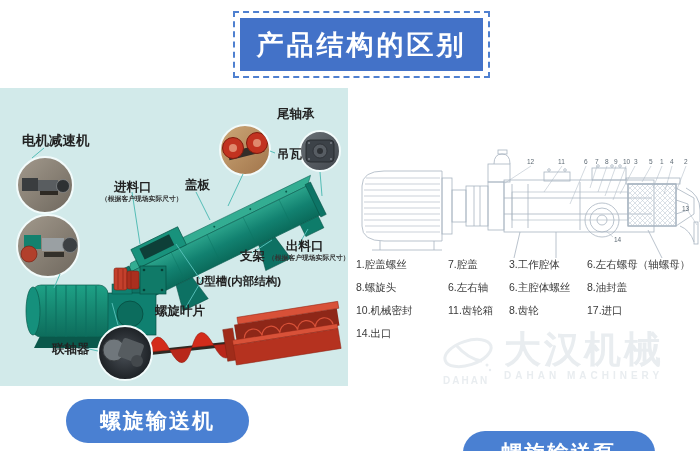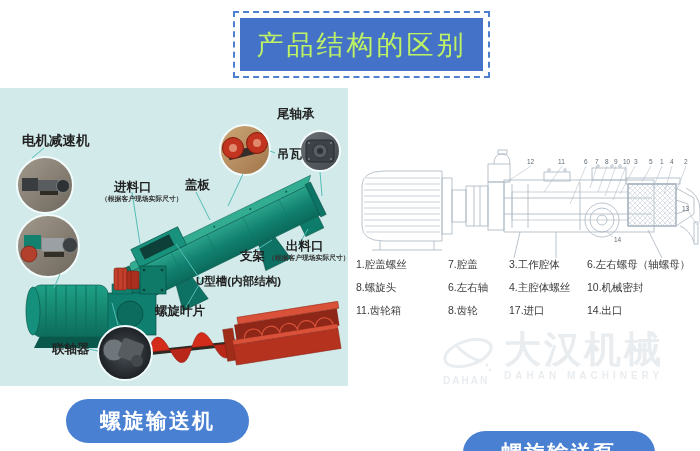--- a/index.html
+++ b/index.html
@@ -2,21 +2,21 @@
 <html><head>
 <meta charset="utf-8">
 <style>
   html,body{margin:0;padding:0;background:#fff;}
   .stage{position:relative;width:700px;height:451px;background:#ffffff;overflow:hidden;
          font-family:"Liberation Sans","DejaVu Sans",sans-serif;}
   
   .title-outer{position:absolute;left:233px;top:11px;width:257px;height:67px;
                border:2px dashed #4f80d0;box-sizing:border-box;padding:5px;background:#fff;}
   .title-inner{width:100%;height:100%;background:#4372c8;display:flex;align-items:center;
-               justify-content:center;color:#bef264;font-size:27px;font-weight:normal;letter-spacing:3px;}
+               justify-content:center;color:#ffffff;font-size:27px;font-weight:bold;letter-spacing:3px;}
   
   .panel{position:absolute;left:0;top:88px;width:348px;height:298px;background:#d2eaea;overflow:hidden;}
   .panel svg{display:block;}
   svg text{font-family:"Liberation Sans","DejaVu Sans",sans-serif;}
   .lbl{fill:#222;font-weight:bold;}
   .note{fill:#333;font-weight:bold;}
   
   .draw{position:absolute;left:350px;top:138px;width:350px;height:125px;}
   
   .parts{position:absolute;left:356px;top:258px;width:344px;display:grid;
@@ -293,21 +293,22 @@
     </g>
   </svg>
 
   <div class="parts">
     <div>1.腔盖螺丝</div>
     <div>7.腔盖</div>
     <div>3.工作腔体</div>
     <div>6.左右螺母（轴螺母）</div>
     <div>8.螺旋头</div>
     <div>6.左右轴</div>
-    <div>4.主腔体螺丝</div>
+    <div>6.主腔体螺丝</div>
+    <div>8.油封盖</div>
     <div>10.机械密封</div>
     <div>11.齿轮箱</div>
     <div>8.齿轮</div>
     <div>17.进口</div>
     <div>14.出口</div>
   </div>
 
   <div class="wm">
     <svg width="62" height="58" viewBox="0 0 62 58">
       <g fill="none" stroke="#e9edf0" stroke-width="3">

